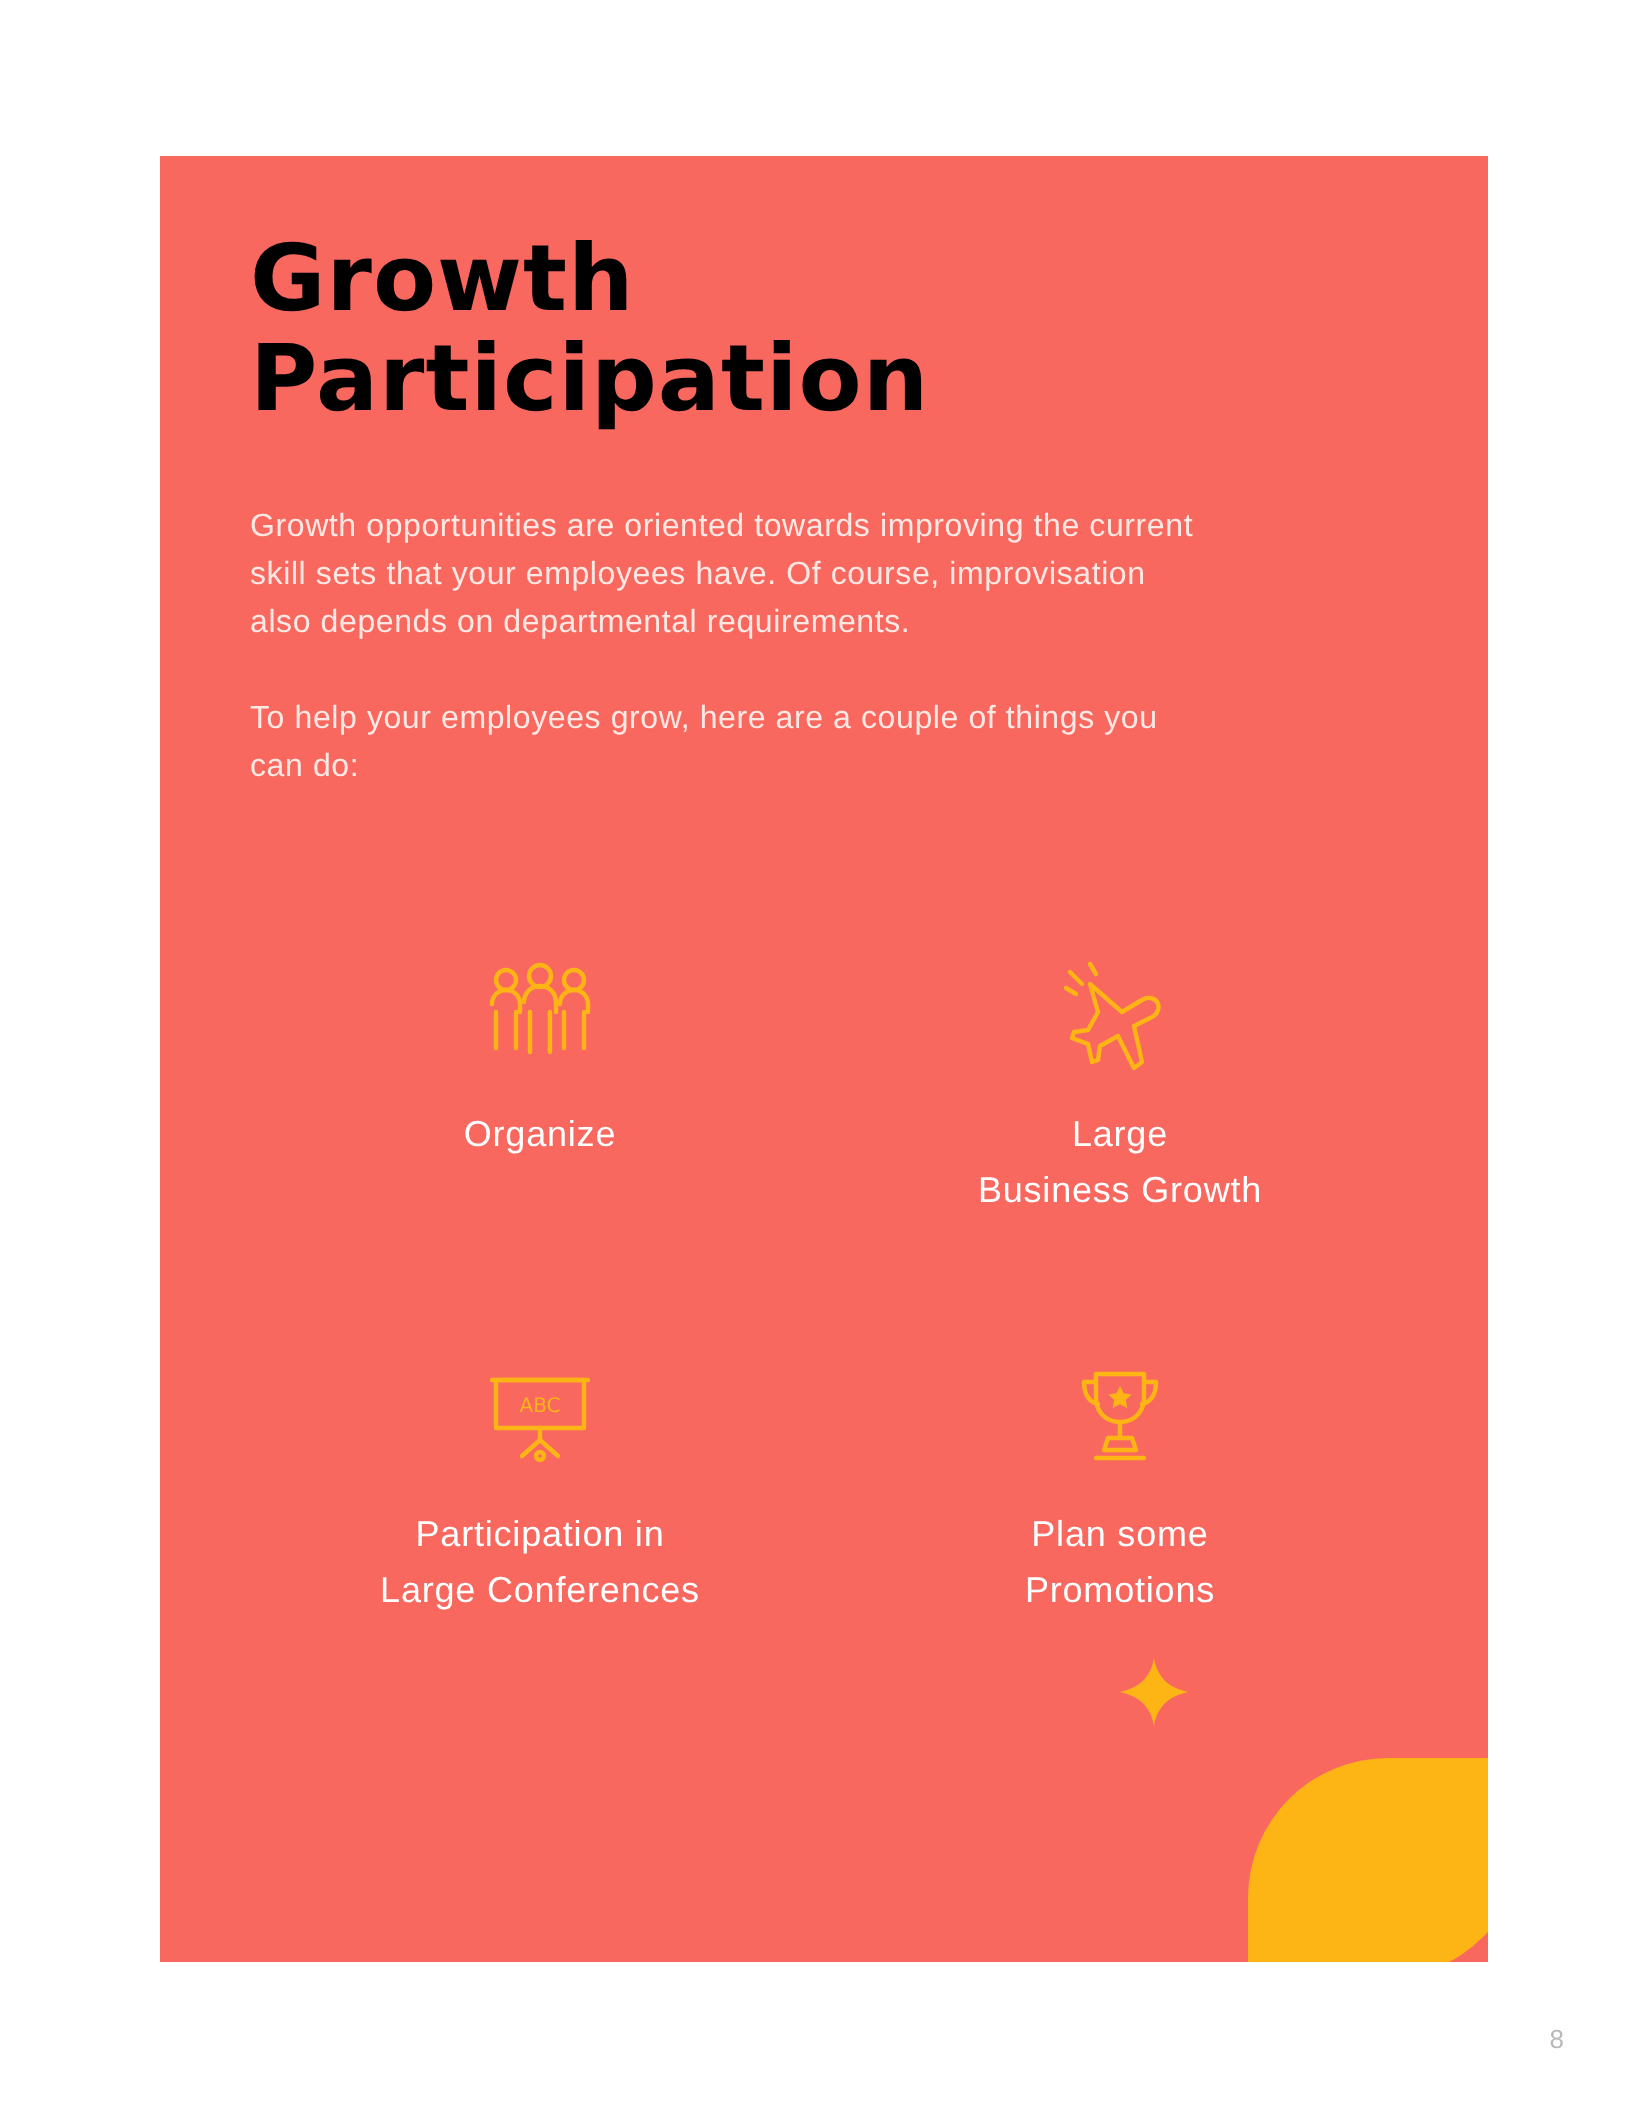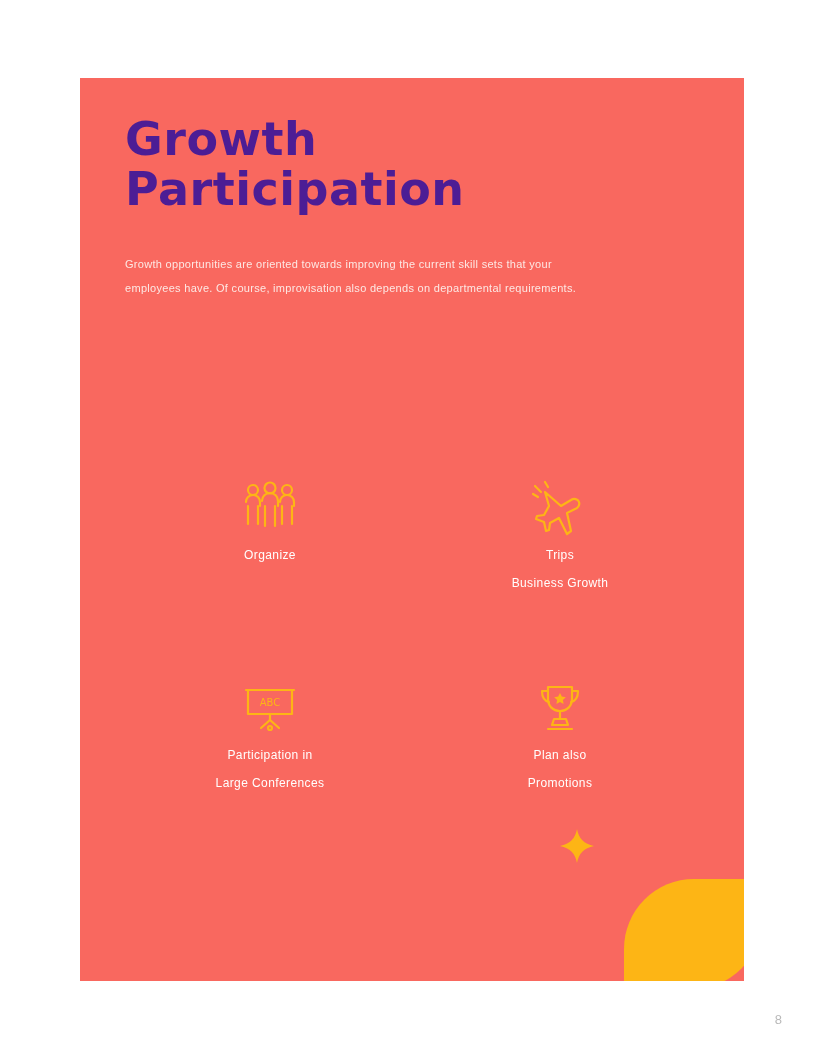--- a/index.html
+++ b/index.html
@@ -26,35 +26,35 @@
     width: 664px;
     height: 903px;
     background: #F9685F;
     overflow: hidden;
   }
   .title {
     position: absolute;
     left: 45px;
     top: 36px;
     width: 560px;
-    color: #4c1d95;
+    color: #000000;
     font-size: 46px;
     line-height: 50px;
     font-weight: bold;
     letter-spacing: 0.5px;
     font-family: "DejaVu Sans", sans-serif;
   }
   .title .line2 { display: block; }
 
   .para {
     position: absolute;
     left: 45px;
     width: 480px;
     color: #FDE8E4;
-    font-size: 11px;
+    font-size: 16px;
     line-height: 24px;
     letter-spacing: 0.3px;
   }
   .para1 { top: 174px; }
   .para2 { top: 270px; }
 
   .grid {
     position: absolute;
     left: 45px;
     top: 385px;
@@ -68,22 +68,23 @@
     flex-direction: column;
     align-items: center;
     padding-top: 12px;
   }
   .icon-wrap {
     height: 66px;
     display: flex;
     align-items: center;
   }
   .cell-label {
+    margin-top: 12px;
     color: #FFFFFF;
-    font-size: 12px;
+    font-size: 18px;
     line-height: 28px;
     text-align: center;
     letter-spacing: 0.4px;
   }
   .cell-label .l2 { display: block; }
 
   .blob {
     position: absolute;
     right: -18px;
     bottom: -8px;
@@ -113,20 +114,21 @@
 <div class="page">
 
   <div class="card">
 
     <div class="title">
       <span>Growth</span>
       <span class="line2">Participation</span>
     </div>
 
     <div class="para para1">Growth opportunities are oriented towards improving the current skill sets that your employees have. Of course, improvisation also depends on departmental requirements.</div>
+    <div class="para para2">To help your employees grow, here are a couple of things you can do:</div>
 
     <div class="grid">
 
       <div class="cell">
         <div class="icon-wrap">
           <svg width="60" height="56" viewBox="0 0 60 56" fill="none" stroke="#FDB515" stroke-width="2.2" stroke-linecap="round" stroke-linejoin="round">
             <circle cx="13" cy="10" r="5"></circle>
             <path d="M6 22c0-4 3-7 7-7s7 3 7 7v4"></path>
             <path d="M8 26v18M18 26v18"></path>
             <circle cx="30" cy="8" r="5.5"></circle>
@@ -143,21 +145,21 @@
       </div>
 
       <div class="cell">
         <div class="icon-wrap">
           <svg width="58" height="56" viewBox="0 0 58 56" fill="none" stroke="#FDB515" stroke-width="2.2" stroke-linecap="round" stroke-linejoin="round">
             <path d="M10 8l16 14 10-6c3-2 7-1 8 2 1 3-1 6-4 7l-8 4 4 18-4 3-8-16-9 5-1 7-3 1-2-9-8-3 1-3 7-1 5-9L10 8z" transform="translate(4,4)"></path>
             <path d="M4 6l6 6M2 14l5 3M14 2l3 5"></path>
           </svg>
         </div>
         <div class="cell-label">
-          <span>Trips</span>
+          <span>Large</span>
           <span class="l2">Business Growth</span>
         </div>
       </div>
 
       <div class="cell">
         <div class="icon-wrap">
           <svg width="56" height="52" viewBox="0 0 56 52" fill="none" stroke="#FDB515" stroke-width="2.2" stroke-linecap="round" stroke-linejoin="round">
             <path d="M6 8h44v24H6z"></path>
             <path d="M4 8h48"></path>
             <path d="M28 32v6"></path>
@@ -178,21 +180,21 @@
             <path d="M14 6h24v12c0 7-5 12-12 12s-12-5-12-12V6z"></path>
             <path d="M14 10H8c0 7 3 10 7 11"></path>
             <path d="M38 10h6c0 7-3 10-7 11"></path>
             <path d="M26 30v8"></path>
             <path d="M18 44h16l-2-6H20l-2 6z"></path>
             <path d="M14 48h24"></path>
             <path d="M26 12l1.8 3.6 4 .6-2.9 2.8.7 4-3.6-1.9-3.6 1.9.7-4-2.9-2.8 4-.6L26 12z" fill="#FDB515" stroke="none"></path>
           </svg>
         </div>
         <div class="cell-label">
-          <span>Plan also</span>
+          <span>Plan some</span>
           <span class="l2">Promotions</span>
         </div>
       </div>
 
     </div>
 
     <div class="sparkle">
       <svg width="34" height="34" viewBox="0 0 34 34">
         <path d="M17 0c1.6 9.4 7 14.8 17 17-10 2.2-15.4 7.6-17 17-1.6-9.4-7-14.8-17-17C10 14.8 15.4 9.4 17 0z" fill="#FDB515"></path>
       </svg>

